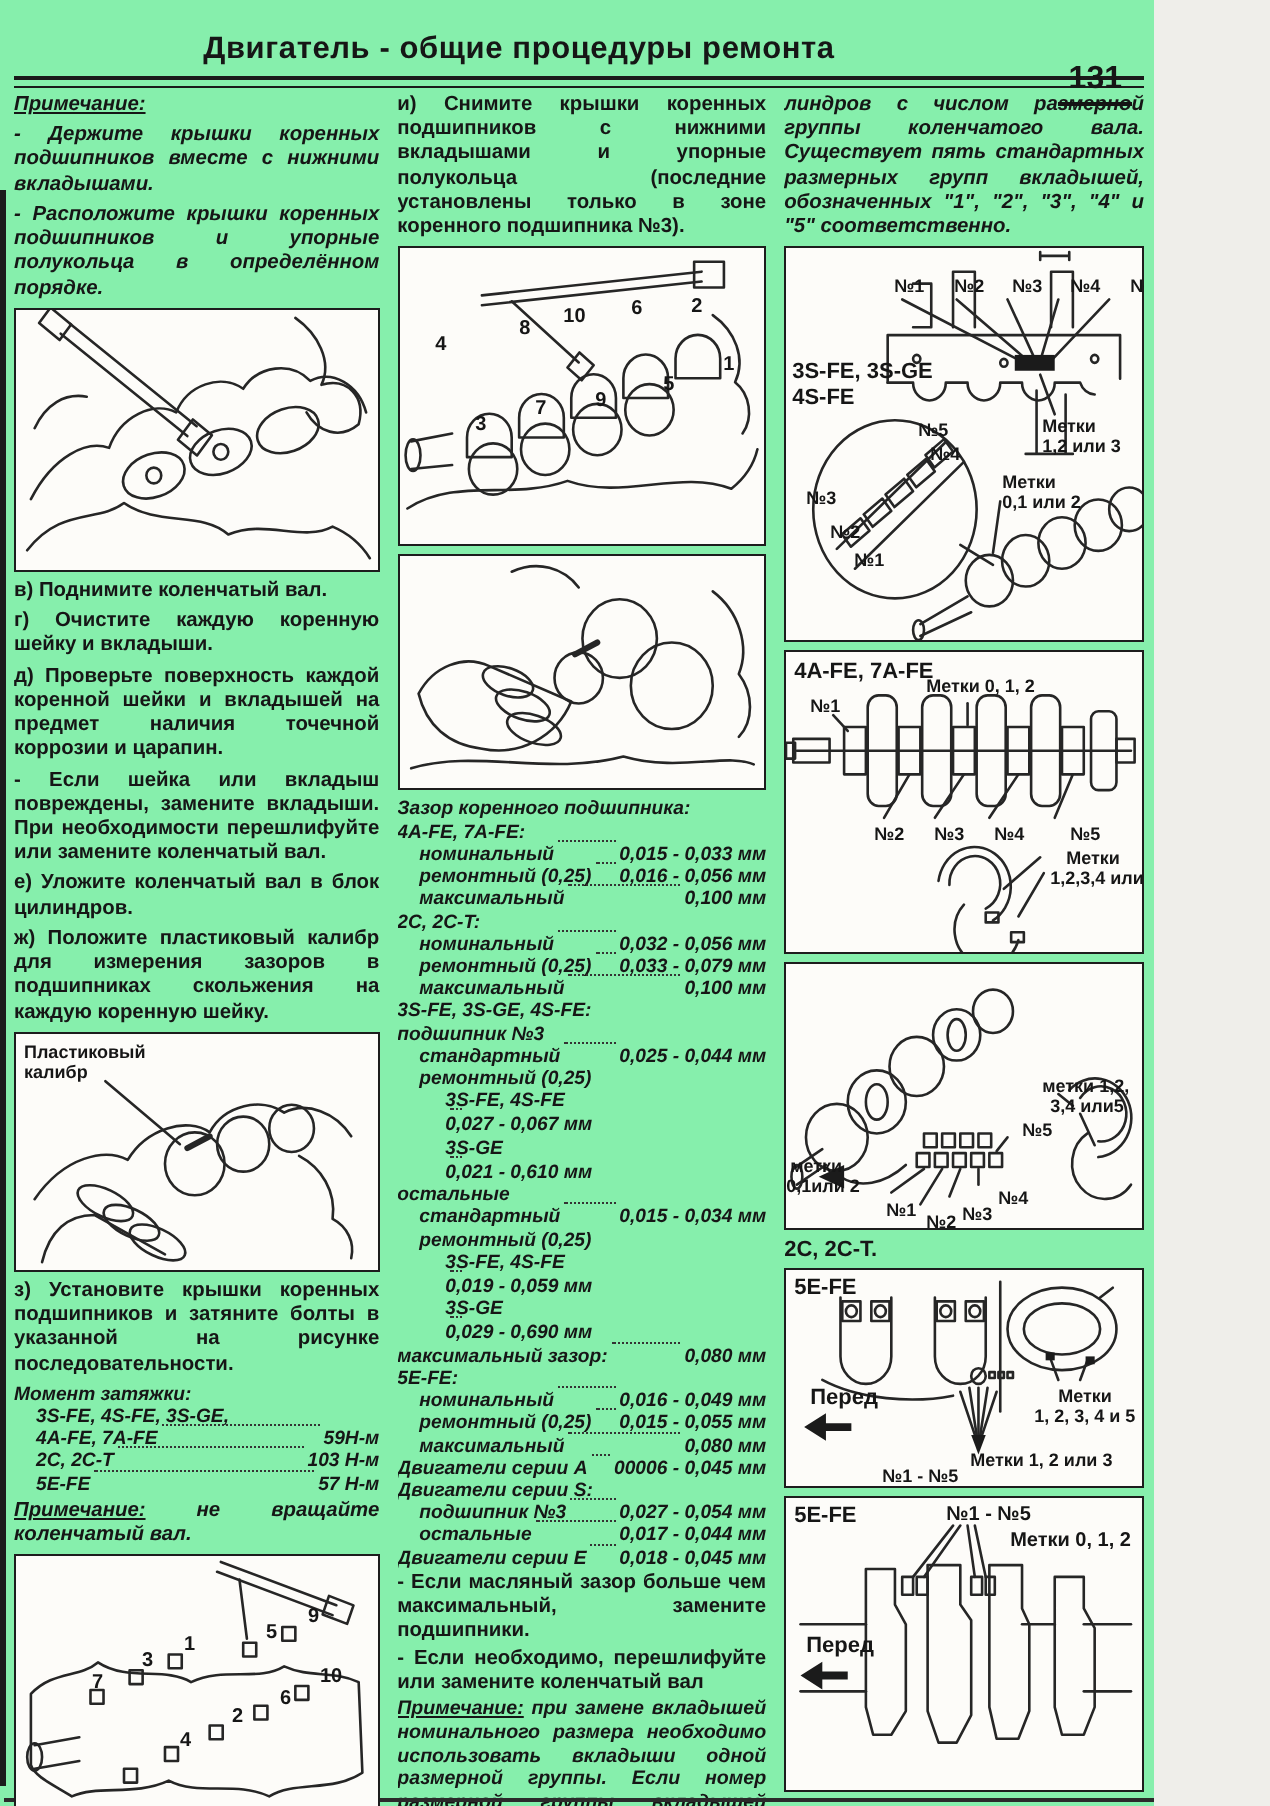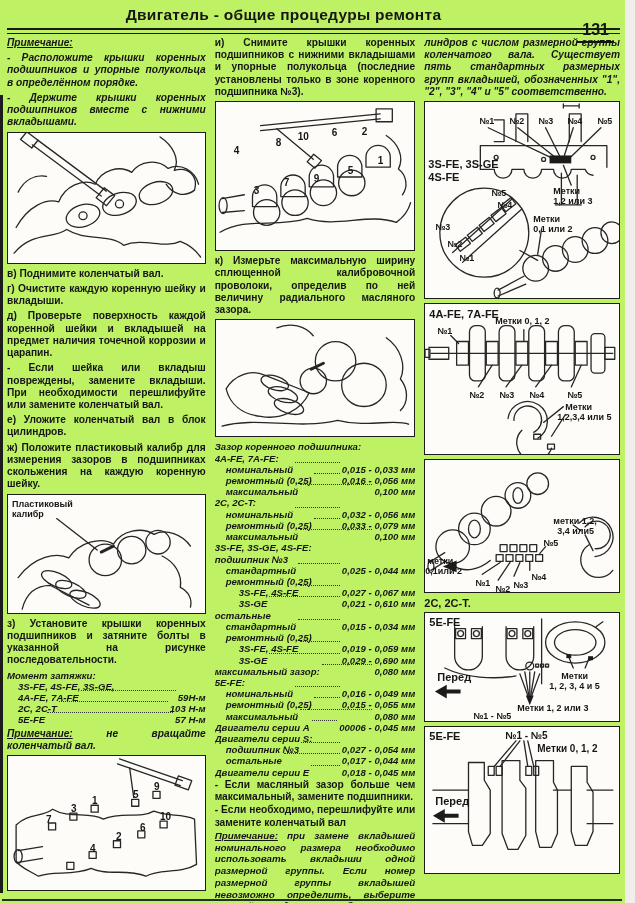--- a/index.html
+++ b/index.html
@@ -3,21 +3,21 @@
 <meta charset="utf-8">
 <style>
   * { box-sizing: border-box; }
   html,body { margin:0; padding:0; }
   body {
     width:635px; height:903px; overflow:hidden;
     background:#efeeea;
     font-family:"Liberation Sans","DejaVu Sans",sans-serif;
     color:#161616;
   }
-  .page { position:relative; width:625px; height:903px; background:#bef264; overflow:hidden; padding:4px 5px 0 7px; }
+  .page { position:relative; width:577px; height:903px; background:#86efac; overflow:hidden; padding:14px 5px 0 7px; }
   .scan-edge-left { position:absolute; left:0; top:95px; height:798px; width:3px; background:#1c1c1c; }
   .scan-edge-bottom { position:absolute; left:2px; bottom:2px; height:2px; width:620px; background:#2a2a2a; }
 
   
   .hdr { position:relative; height:24px; }
   .hdr .title { position:absolute; left:0; right:60px; top:2px; text-align:center; font-size:15.5px; font-weight:700; letter-spacing:.3px; }
   .hdr .pagenum { position:absolute; right:6px; top:1px; font-size:16px; font-weight:700; border-bottom:2.5px solid #141414; padding:0 5px 2px;margin-top:16px; }
   .rules { border-top:2.5px solid #1a1a1a; border-bottom:1.5px solid #1a1a1a; height:6px; margin:0 0 3px; }
 
   
@@ -32,21 +32,21 @@
   .note { font-style:italic; font-weight:700; }
   .nl { text-decoration:underline; }
 
   
   .sr { display:flex; align-items:flex-start; font-style:italic; font-weight:700; font-size:9.6px; line-height:1.17; }
   .sr .lb { white-space:nowrap; }
   .sr .dt { flex:1 1 auto; min-width:6px; border-bottom:1.5px dotted #333; margin:0 2px; transform:translateY(-2px); }
   .sr .vl { white-space:nowrap; }
   .sh { font-style:italic; font-weight:700; font-size:9.6px; line-height:1.17; }
   .in1 { padding-left:11px; }
-  .in2 { padding-left:24px; }
+  .in2 { padding-left:24px;flex-direction:column; }
   .upr { font-weight:700; font-size:10.2px; line-height:1.2; margin:1px 0; text-align:justify; }
 
   
   .panel { position:relative; border:1.6px solid #1d1d1d; background:#fdfcf9; margin:2px 0 4px; width:100%; }
   .panel svg.art { position:absolute; inset:0; width:100%; height:100%; }
   .panel svg.art * { vector-effect:non-scaling-stroke; }
   .fnum { position:absolute; font-weight:700; font-size:10px; line-height:1; }
   .flabel { position:absolute; font-weight:700; font-size:9px; line-height:1.12; white-space:nowrap; }
   .flabel.big { font-size:11px; }
   .caption { font-weight:700; font-size:11px; margin:0 0 3px; }
@@ -65,22 +65,22 @@
     <div class="pagenum">131</div>
   </div>
   <div class="rules"></div>
 
   <div class="cols">
 
     <div class="col l">
       <div class="p note">
         <span class="nl">Примечание:</span>
       </div>
+      <div class="p note">- Держите крышки коренных подшипников вместе с нижними вкладышами.</div>
       <div class="p note">- Расположите крышки коренных подшипников и упорные полукольца в определённом порядке.</div>
-      <div class="p note">- Держите крышки коренных подшипников вместе с нижними вкладышами.</div>
 
       <div class="panel" style="height:132px">
         <svg class="art" viewBox="0 0 194 132" preserveAspectRatio="none">
           <g class="stroke">
             <path d="M8,96 C20,74 38,66 50,70 C56,54 74,46 86,52 C92,38 110,32 122,40 C130,28 148,26 158,36 C170,30 184,38 188,52"></path>
             <path d="M6,122 C24,100 44,108 58,98 C76,110 100,102 114,114 C134,106 154,118 170,110 C180,114 186,120 190,126"></path>
             <ellipse cx="74" cy="84" rx="17" ry="11" transform="rotate(-18 74 84)"></ellipse>
             <ellipse cx="110" cy="72" rx="17" ry="11" transform="rotate(-18 110 72)"></ellipse>
             <ellipse cx="146" cy="61" rx="17" ry="11" transform="rotate(-18 146 61)"></ellipse>
             <circle cx="74" cy="84" r="4"></circle>
@@ -209,21 +209,20 @@
         <span class="fnum" style="left:82px; top:30px">10</span>
         <span class="fnum" style="left:116px; top:26px">6</span>
         <span class="fnum" style="left:146px; top:25px">2</span>
         <span class="fnum" style="left:162px; top:54px">1</span>
         <span class="fnum" style="left:132px; top:64px">5</span>
         <span class="fnum" style="left:98px; top:72px">9</span>
         <span class="fnum" style="left:68px; top:76px">7</span>
         <span class="fnum" style="left:38px; top:84px">3</span>
       </div>
 
-      <div class="p step">к) Измерьте максимальную ширину сплющенной калибровочной проволоки, определив по ней величину радиального масляного зазора.</div>
 
       <div class="panel" style="height:118px">
         <svg class="art" viewBox="0 0 196 118" preserveAspectRatio="none">
           <g class="stroke">
             <path d="M60,8 C74,2 88,6 96,16"></path>
             <circle cx="118" cy="42" r="20"></circle>
               <circle cx="146" cy="66" r="22"></circle>
               <circle cx="96" cy="62" r="13"></circle>
             <path d="M168,18 C182,28 188,46 182,60 C190,70 190,84 182,92"></path>
             <path d="M10,70 C18,56 34,50 48,56 L92,74 C84,92 64,102 44,98 C26,96 14,86 10,70 Z"></path>

